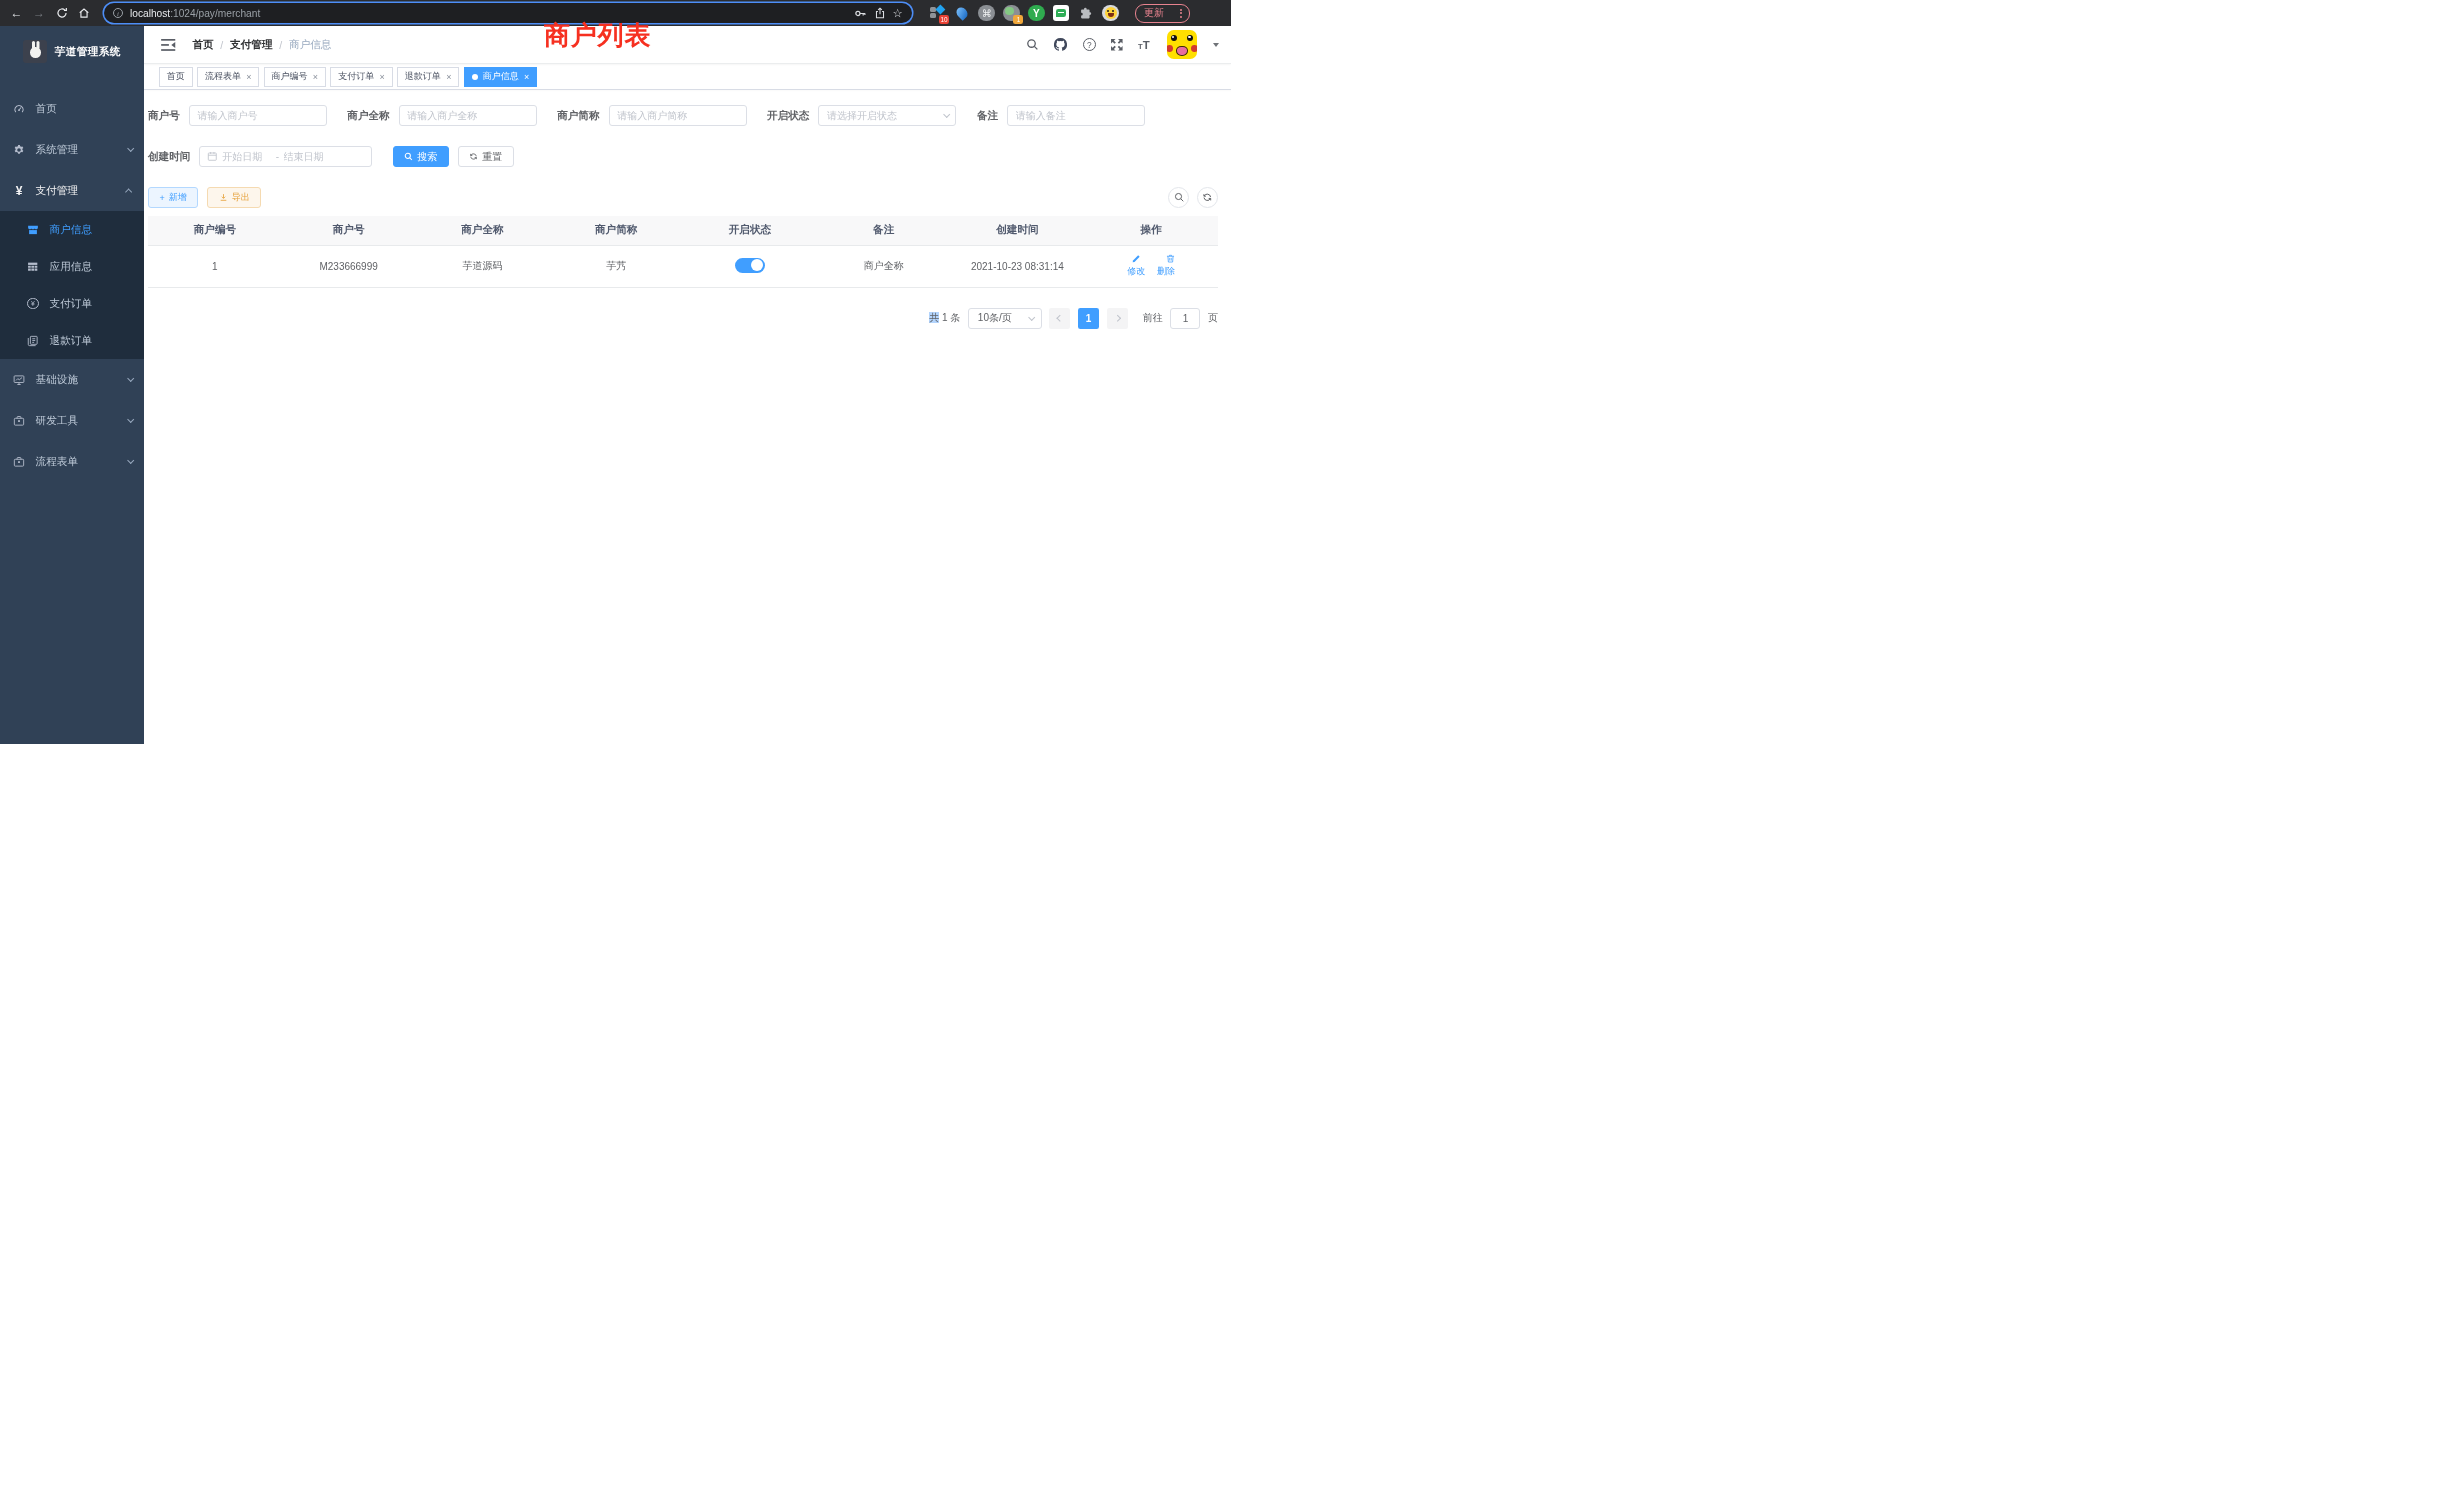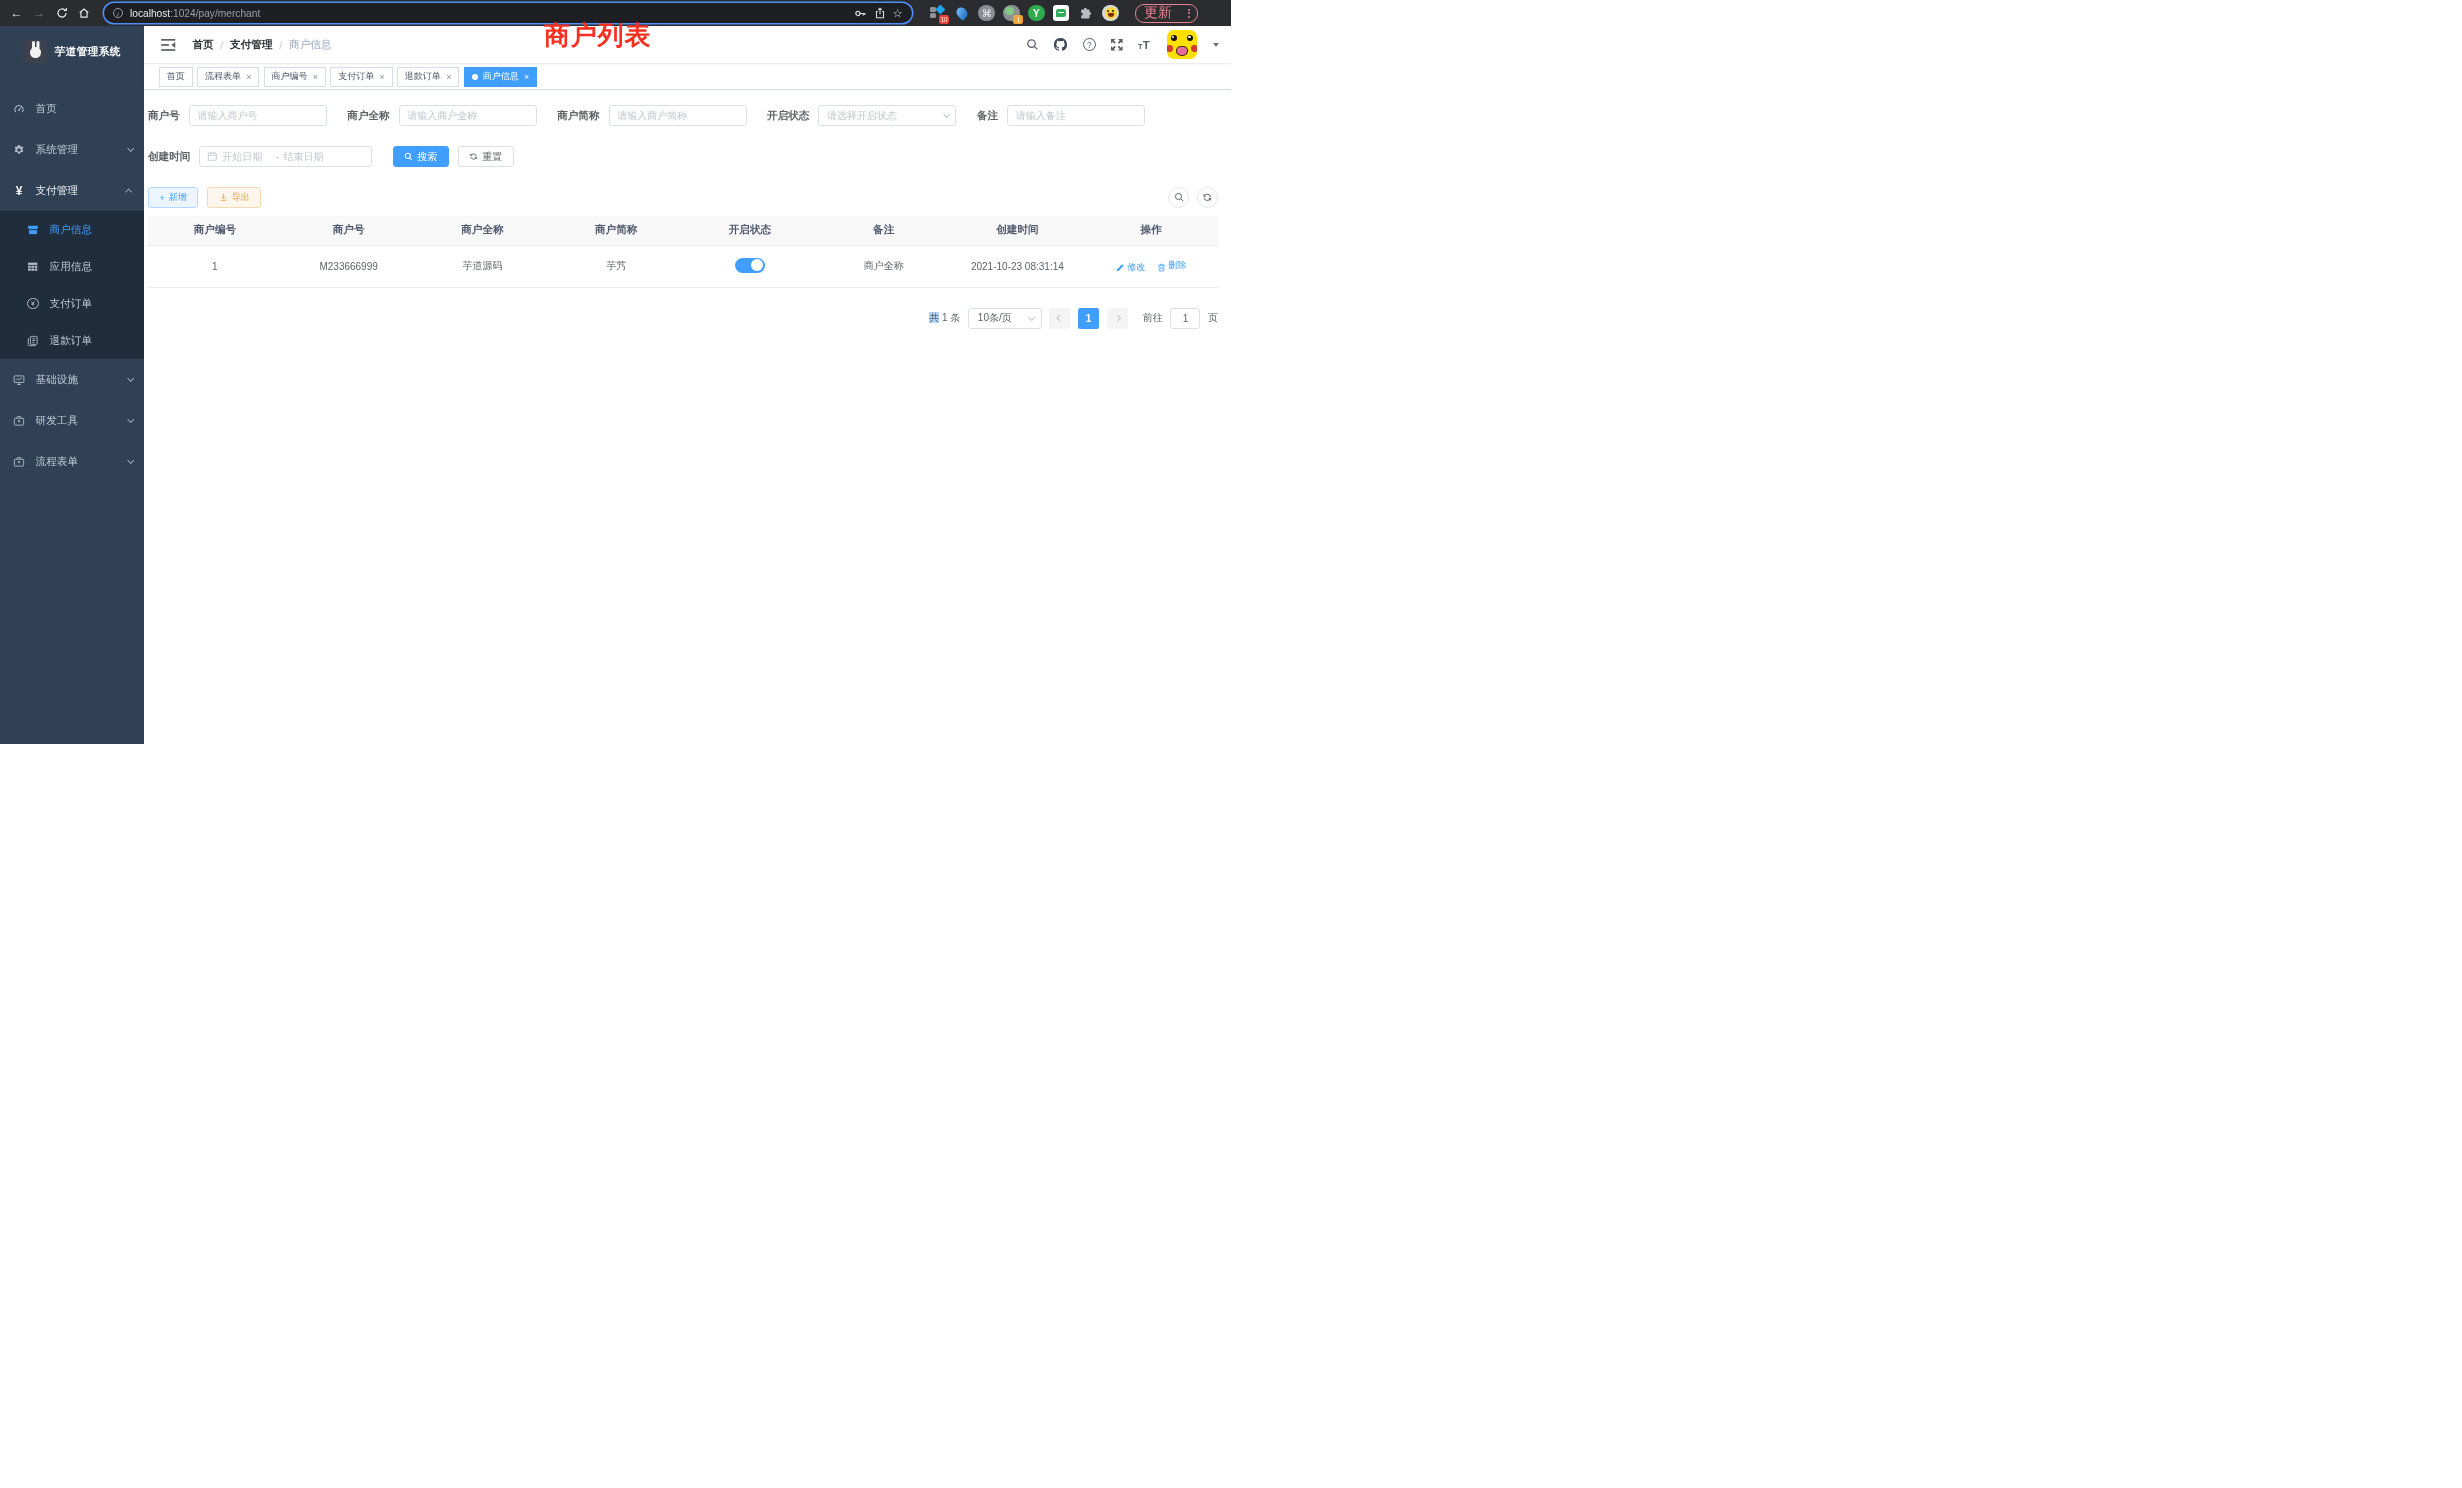--- a/index.html
+++ b/index.html
@@ -41,21 +41,21 @@
   .chat-sq { width:16px; height:16px; background:#fff; border-radius:3px; display:flex; align-items:center; justify-content:center; }
   .chat-in { width:10px; height:8.3px; background:#2fae57; border-radius:2.3px 2.3px 2.3px 0; position:relative; }
   .chat-in:after { content:""; position:absolute; left:1.5px; top:3px; width:6.8px; height:1.5px; background:#fff; }
   .emoji-face { width:16.7px; height:16.7px; border-radius:50%; background:#d7d9dc; display:flex; align-items:center; justify-content:center; }
   .emoji-inner { width:12px; height:12px; border-radius:50%; background:#ffd43b; position:relative; }
   .emoji-inner i { position:absolute; top:3px; width:1.9px; height:1.9px; background:#222; border-radius:50%; }
   .emoji-inner i.l { left:2.7px; } .emoji-inner i.r { right:2.7px; }
   .emoji-inner u { position:absolute; left:3px; bottom:1.9px; width:6px; height:3.8px; background:#7c2d12;
     border-radius:0 0 6px 6px; }
   .update-pill { margin-left:10.6px; display:flex; align-items:center; gap:16px; height:19px;
-    border:1.5px solid #e8838f; border-radius:9px; padding:0 6.8px 0 8.3px; color:#e8838f; font-size:14px; }
+    border:1.5px solid #e8838f; border-radius:9px; padding:0 6.8px 0 8.3px; color:#e8838f; font-size:10px; }
   .dots3 { display:flex; flex-direction:column; gap:1.5px; }
   .dots3 i { width:2px; height:2px; background:#e8838f; border-radius:50%; }
 
   
   .app { display:flex; height:719px; }
   .sidebar { width:144px; background:#304156; flex:0 0 auto; color:#bfcbd9; }
   .logo-row { display:flex; align-items:center; justify-content:center; gap:7.6px; height:47px; padding-top:4.5px; }
   .bunny { width:24px; height:23px; background:#3c414d; border-radius:3px; position:relative; overflow:hidden; }
   .bunny:before { content:""; position:absolute; left:6.8px; top:6.8px; width:10.6px; height:10.6px; background:#f2f2f0; border-radius:50%; }
   .bunny:after { content:""; position:absolute; left:8.3px; top:0.8px; width:3px; height:7.6px; background:#f2f2f0;
@@ -146,21 +146,21 @@
   
   .table { width:100%; font-size:10px; color:#606266; }
   .t-head, .t-row { display:grid; grid-template-columns:repeat(8,1fr); align-items:center; text-align:center; }
   .t-head { background:#f8f8f9; height:30px; color:#515a6e; font-size:10.6px; font-weight:bold;
     border-bottom:0.8px solid #e8eaec; }
   .t-row { height:42px; border-bottom:0.8px solid #e8eaec; background:#fff; }
   .toggle { width:30px; height:15px; background:#409eff; border-radius:7.6px; position:relative;
     display:inline-block; cursor:pointer; }
   .toggle:after { content:""; position:absolute; right:1.5px; top:1.5px; width:12px; height:12px;
     background:#fff; border-radius:50%; }
-  .op-link { color:#409eff; font-size:9px; cursor:pointer; display:inline-flex; align-items:center; gap:2.3px; }
+  .op-link { color:#409eff; font-size:9px; cursor:pointer; display:inline-flex; align-items:center; gap:2.3px;flex-direction:column; }
   .op-link + .op-link { margin-left:9px;align-items:flex-end; }
 
   
   .pagination { display:flex; align-items:center; justify-content:flex-end; gap:7.6px;
     margin-top:20px; font-size:10px; color:#606266; }
   .hl { background:#b3d4fc; }
   .page-select { position:relative; display:flex; align-items:center; width:74px; height:21px;
     border:0.8px solid #dcdfe6; border-radius:3px; padding:0 18px 0 9px; color:#606266; cursor:pointer; }
   .page-select .chev { position:absolute; right:7.6px; top:7.6px; border-color:#c0c4cc; }
   .pg-btn { width:21px; height:21px; background:#f4f4f5; border-radius:2.3px; display:flex;

